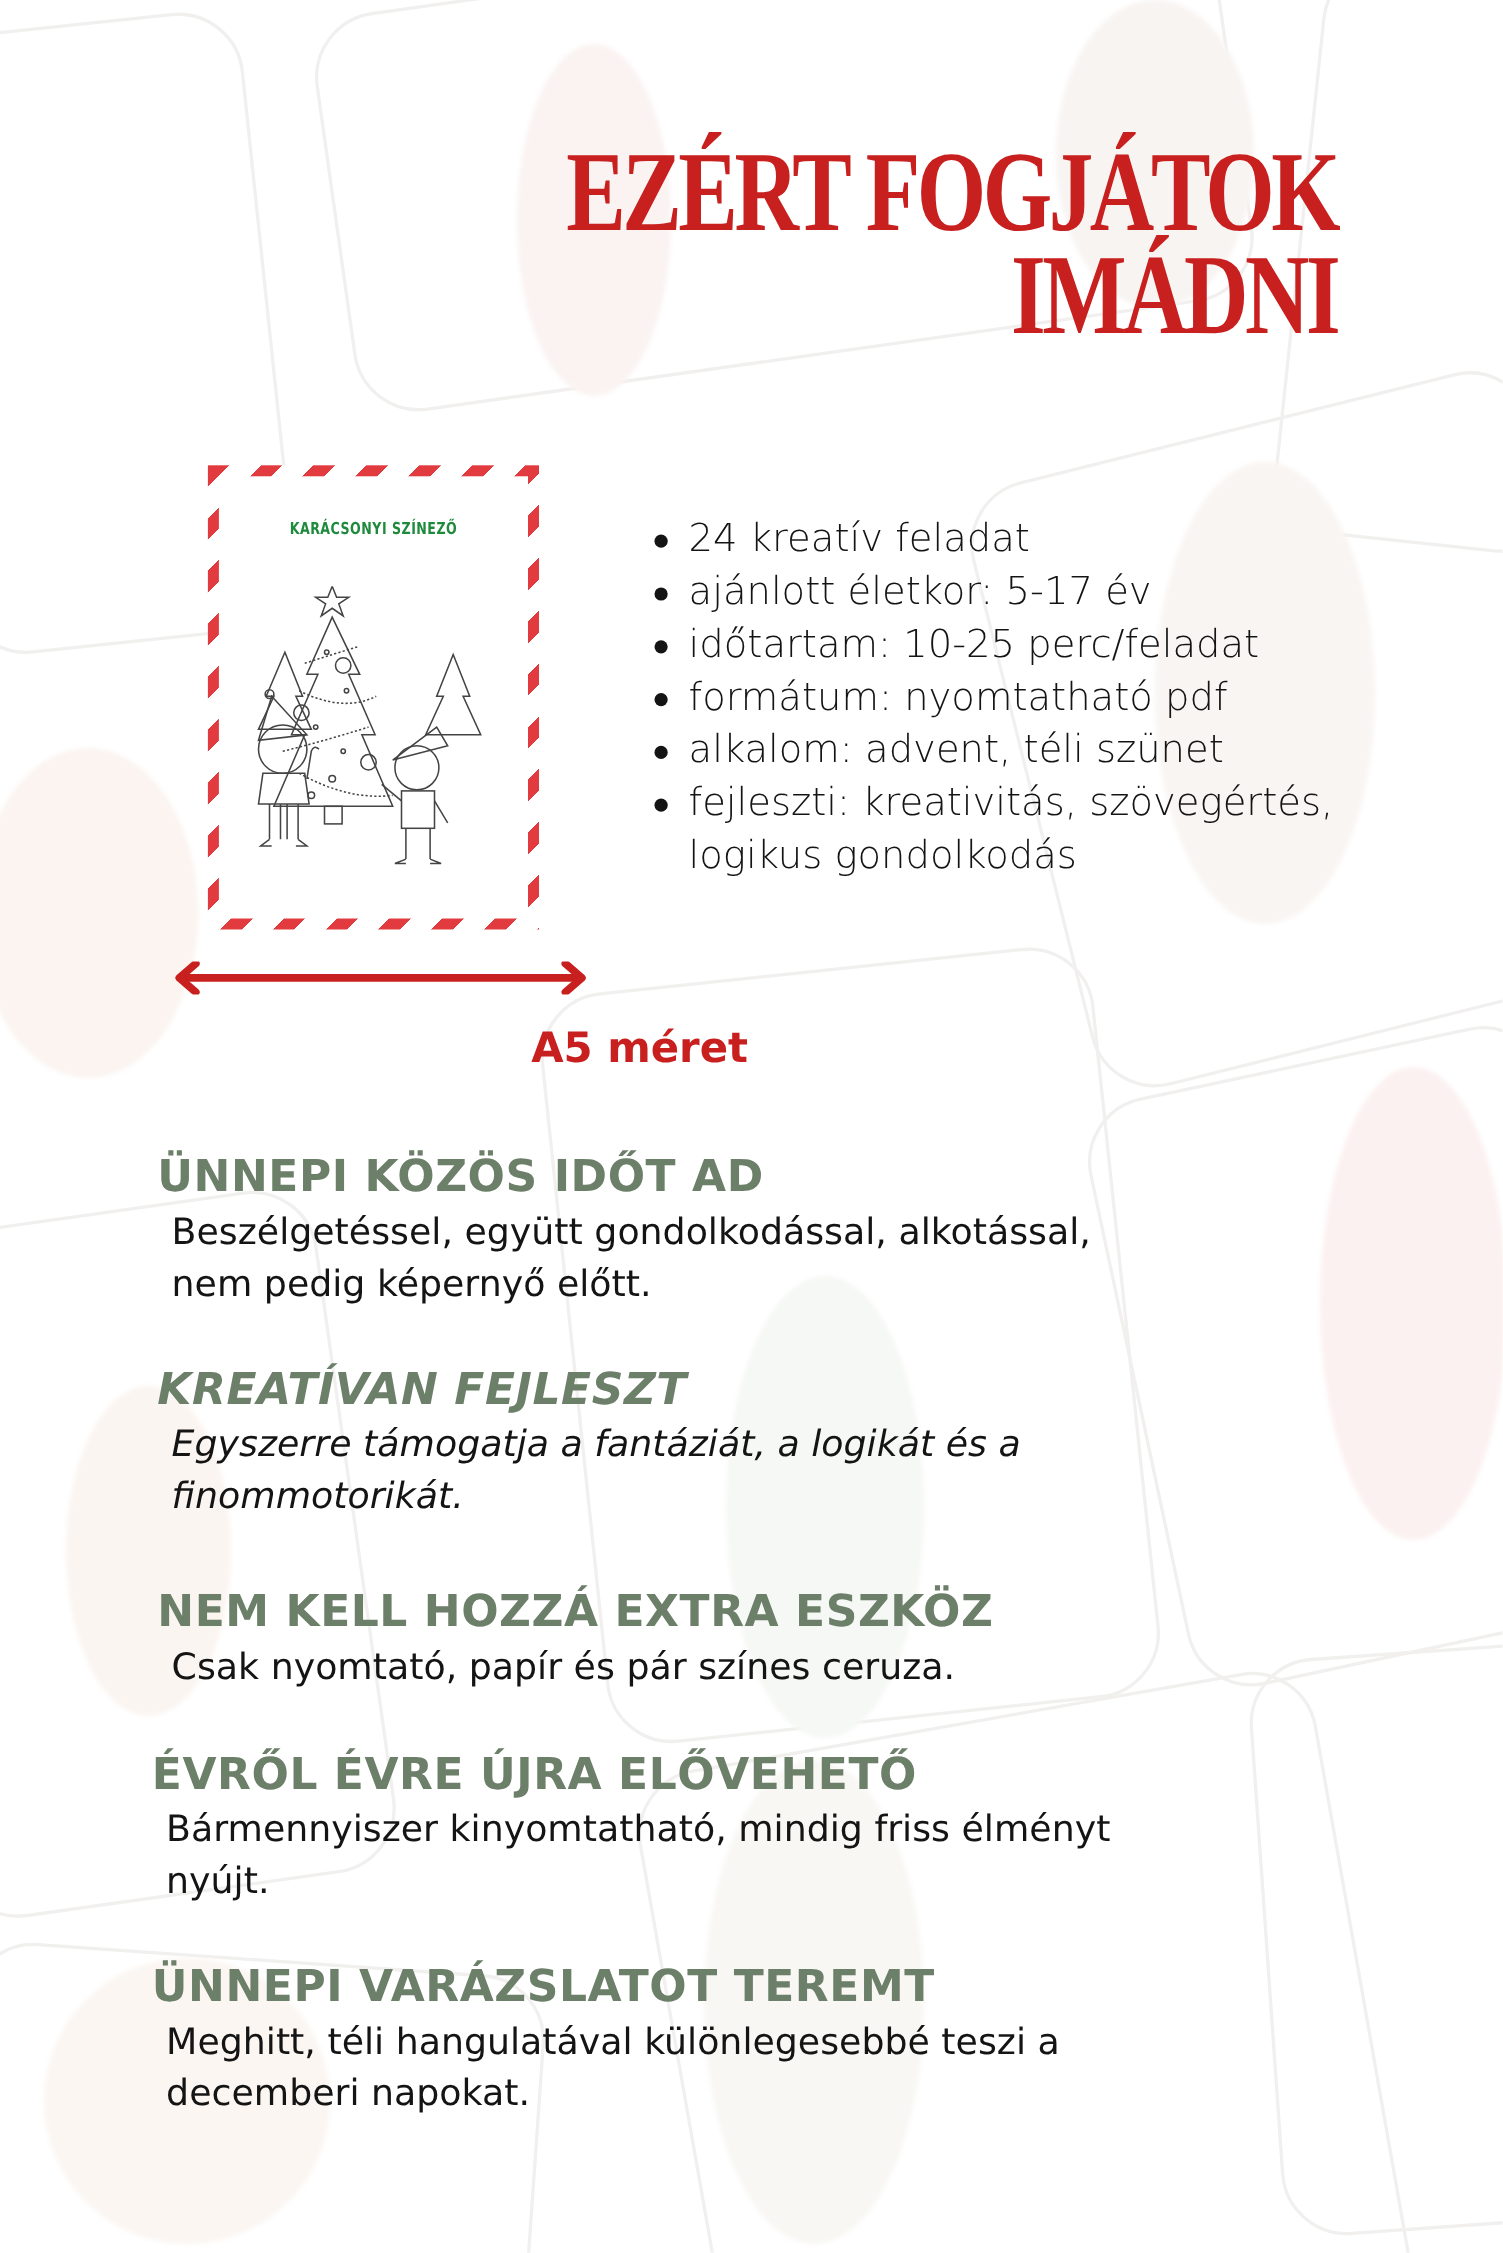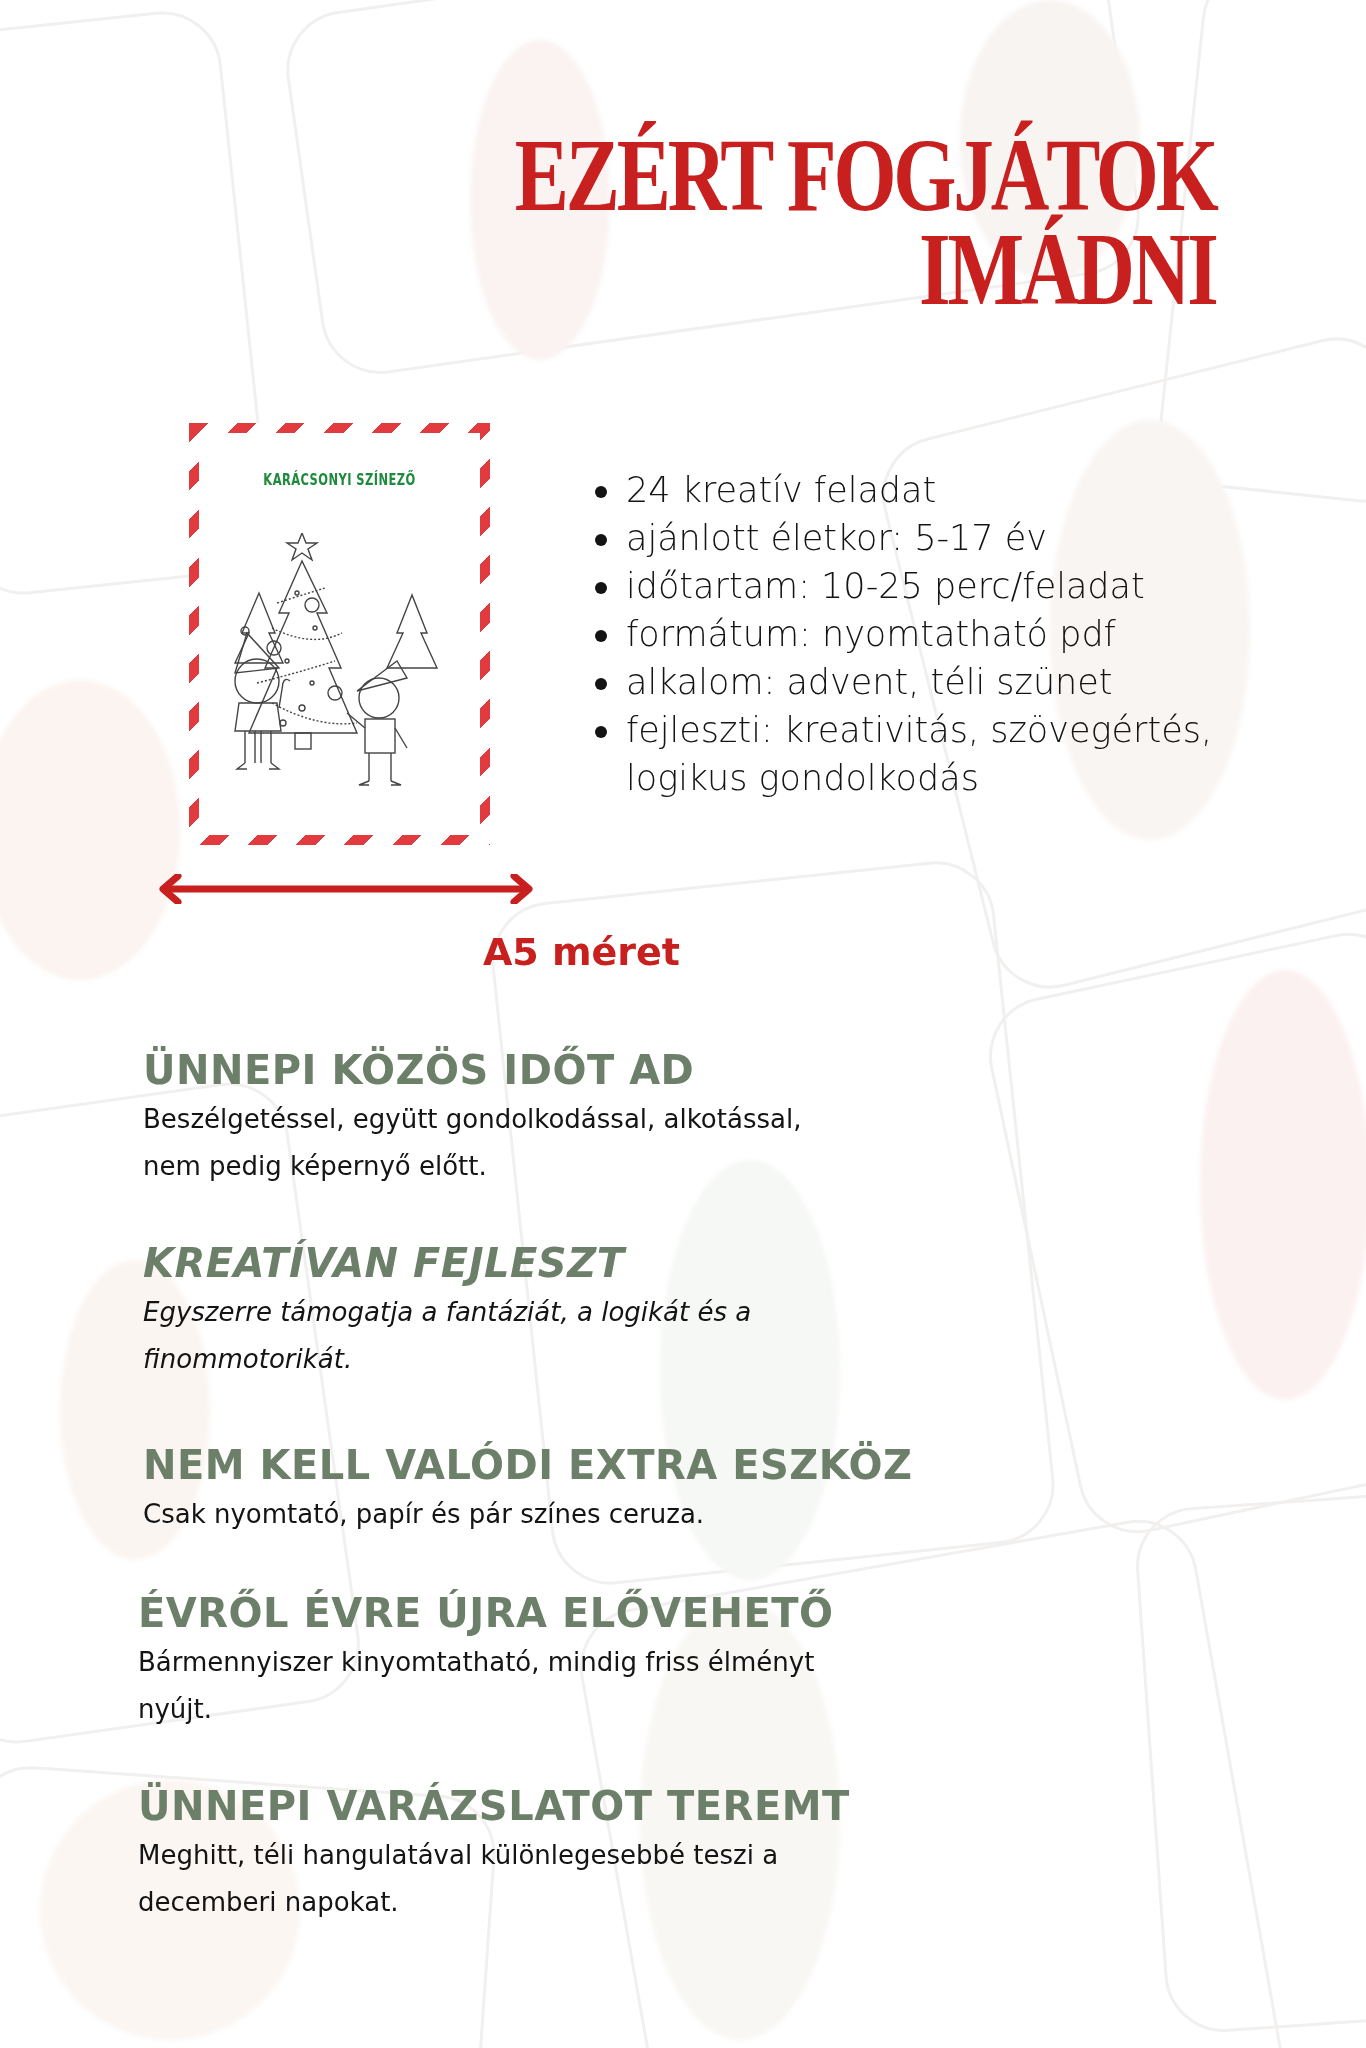--- a/index.html
+++ b/index.html
@@ -64,21 +64,21 @@
   }
 
   
   .feature { position: absolute; }
   .feature h2 {
     margin: 0; color: #6c7f69; font-weight: bold; font-size: 40px;
     line-height: 48px; letter-spacing: 0.5px; white-space: nowrap;
     font-family: "DejaVu Sans", sans-serif;
   }
   .feature p {
-    margin: 2px 0 0 0; font-size: 26px; line-height: 47px; color: #141414;
+    margin: 2px 0 0 13px; font-size: 33px; line-height: 47px; color: #141414;
     font-family: "DejaVu Sans", sans-serif; white-space: pre-line;
   }
 </style>
 </head>
 <body>
 
 <div class="bg-layer">
   <div class="bg-frame" style="left:-60px;top:20px;width:300px;height:560px;transform:rotate(-6deg);"></div>
   <div class="bg-frame" style="left:300px;top:-40px;width:820px;height:360px;transform:rotate(-8deg);"></div>
   <div class="bg-frame" style="left:1180px;top:-30px;width:260px;height:520px;transform:rotate(6deg);"></div>
@@ -172,21 +172,21 @@
   <h2>ÜNNEPI KÖZÖS IDŐT AD</h2>
   <p>Beszélgetéssel, együtt gondolkodással, alkotással,
 nem pedig képernyő előtt.</p>
 </section>
 <section class="feature" style="left:143px;top:1239px;font-style:italic;">
   <h2>KREATÍVAN FEJLESZT</h2>
   <p>Egyszerre támogatja a fantáziát, a logikát és a
 finommotorikát.</p>
 </section>
 <section class="feature" style="left:143px;top:1441px;">
-  <h2>NEM KELL VALÓDI EXTRA ESZKÖZ</h2>
+  <h2>NEM KELL HOZZÁ EXTRA ESZKÖZ</h2>
   <p>Csak nyomtató, papír és pár színes ceruza.</p>
 </section>
 <section class="feature" style="left:138px;top:1589px;">
   <h2>ÉVRŐL ÉVRE ÚJRA ELŐVEHETŐ</h2>
   <p>Bármennyiszer kinyomtatható, mindig friss élményt
 nyújt.</p>
 </section>
 <section class="feature" style="left:138px;top:1782px;">
   <h2>ÜNNEPI VARÁZSLATOT TEREMT</h2>
   <p>Meghitt, téli hangulatával különlegesebbé teszi a

